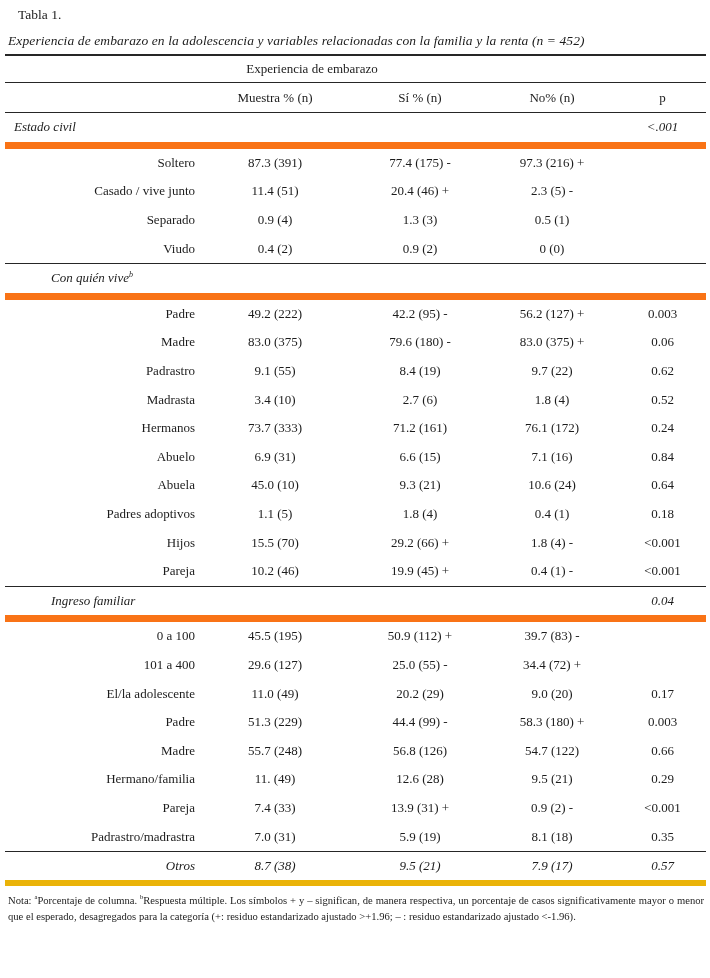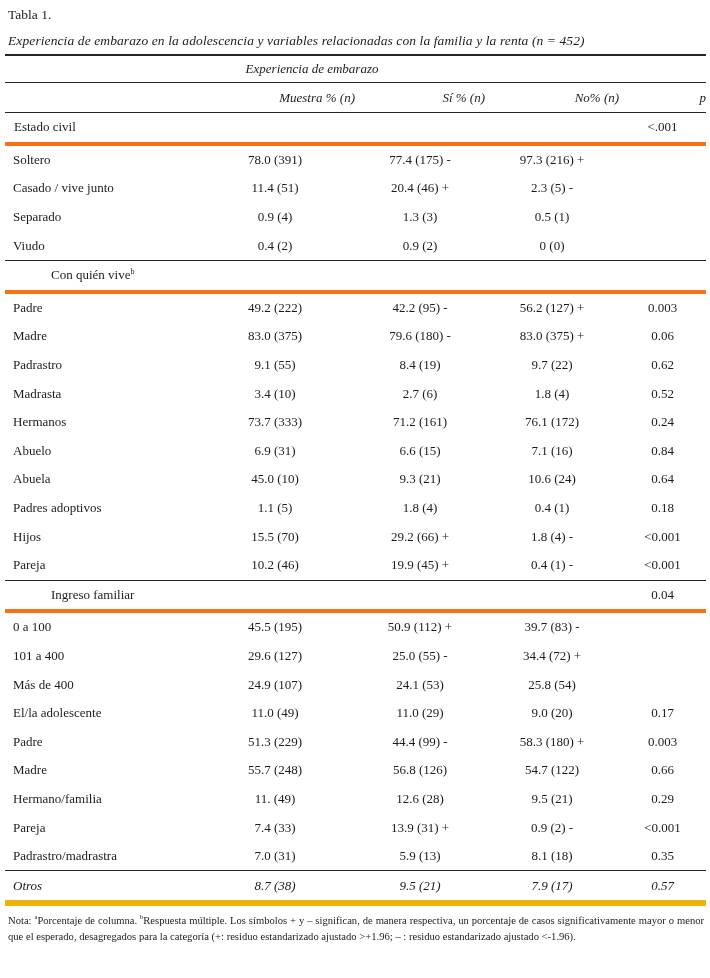--- a/index.html
+++ b/index.html
@@ -2,35 +2,36 @@
 <html><head>
 <meta charset="utf-8">
 <style>
   html,body { margin:0; padding:0; }
   body {
     width:710px; height:978px; background:#ffffff;
     font-family:"Liberation Serif","DejaVu Serif",serif;
     color:#1c1c1c; overflow:hidden;
   }
   .page { padding:5px 4px 0 5px; }
-  .tbl-label { font-size:13.5px; margin:2px 0 7px 3px; }
+  .tbl-label { font-size:13.5px; margin:2px 0 7px 13px; }
   .tbl-caption { font-style:italic; font-size:13.5px; margin:10px 0 5px 3px; letter-spacing:0.1px; }
   table.tbl {
     width:701px; border-collapse:collapse; table-layout:fixed;
     border-top:2px solid #262626; font-size:13px;
   }
   th, td { font-weight:normal; padding:0; vertical-align:middle; }
-  thead th { font-style:italic; }
+  thead th { }
   tr.spanner-row th { height:26px; border-bottom:1px solid #262626; text-align:center; }
-  tr.colhead-row th { height:29px; border-bottom:1px solid #262626; text-align:right; }
+  tr.colhead-row th { height:29px; border-bottom:1px solid #262626; text-align:center; }
   tbody td { height:28.6px; }
-  td.row-label { text-align:left; padding-left:8px;margin-top:40px; }
+  td.row-label { text-align:right; padding-left:8px;margin-top:40px; }
   td.num { text-align:center; }
   tr.section-row td {
-    border-top:1px solid #262626; border-bottom:4px solid #f97316;
+    border-top:1px solid #262626; border-bottom:7px solid #f97316;
+    font-style:italic;
   }
   td.section-label { padding-left:9px; }
   tr.indent td.section-label { padding-left:46px; }
   tr.rule-above td { border-top:1px solid #262626; }
   tr.last-row td { border-bottom:6px solid #eab308;font-style:italic; }
   sup { font-size:0.62em; line-height:0; }
   .note {
     margin:7px 2px 0 3px; font-size:10.6px; line-height:1.5;
     text-align:justify; color:#222;
   }
@@ -63,21 +64,21 @@
         <th>p</th>
       </tr>
     </thead>
     <tbody>
         <tr class="section-row">
           <td colspan="4" class="section-label"><span>Estado civil</span></td>
           <td class="num section-p">&lt;.001</td>
         </tr>
         <tr>
           <td class="row-label">Soltero</td>
-          <td class="num">78.0 (391)</td>
+          <td class="num">87.3 (391)</td>
           <td class="num">77.4 (175) -</td>
           <td class="num">97.3 (216) +</td>
           <td class="num"></td>
         </tr>
         <tr>
           <td class="row-label">Casado / vive junto</td>
           <td class="num">11.4 (51)</td>
           <td class="num">20.4 (46) +</td>
           <td class="num">2.3 (5) -</td>
           <td class="num"></td>
@@ -182,30 +183,23 @@
           <td class="num"></td>
         </tr>
         <tr>
           <td class="row-label">101 a 400</td>
           <td class="num">29.6 (127)</td>
           <td class="num">25.0 (55) -</td>
           <td class="num">34.4 (72) +</td>
           <td class="num"></td>
         </tr>
         <tr>
-          <td class="row-label">Más de 400</td>
-          <td class="num">24.9 (107)</td>
-          <td class="num">24.1 (53)</td>
-          <td class="num">25.8 (54)</td>
-          <td class="num"></td>
-        </tr>
-        <tr>
           <td class="row-label">El/la adolescente</td>
           <td class="num">11.0 (49)</td>
-          <td class="num">11.0 (29)</td>
+          <td class="num">20.2 (29)</td>
           <td class="num">9.0 (20)</td>
           <td class="num">0.17</td>
         </tr>
         <tr>
           <td class="row-label">Padre</td>
           <td class="num">51.3 (229)</td>
           <td class="num">44.4 (99) -</td>
           <td class="num">58.3 (180) +</td>
           <td class="num">0.003</td>
         </tr>
@@ -226,21 +220,21 @@
         <tr>
           <td class="row-label">Pareja</td>
           <td class="num">7.4 (33)</td>
           <td class="num">13.9 (31) +</td>
           <td class="num">0.9 (2) -</td>
           <td class="num">&lt;0.001</td>
         </tr>
         <tr>
           <td class="row-label">Padrastro/madrastra</td>
           <td class="num">7.0 (31)</td>
-          <td class="num">5.9 (13)</td>
+          <td class="num">5.9 (19)</td>
           <td class="num">8.1 (18)</td>
           <td class="num">0.35</td>
         </tr>
         <tr class="rule-above last-row">
           <td class="row-label">Otros</td>
           <td class="num">8.7 (38)</td>
           <td class="num">9.5 (21)</td>
           <td class="num">7.9 (17)</td>
           <td class="num">0.57</td>
         </tr>

